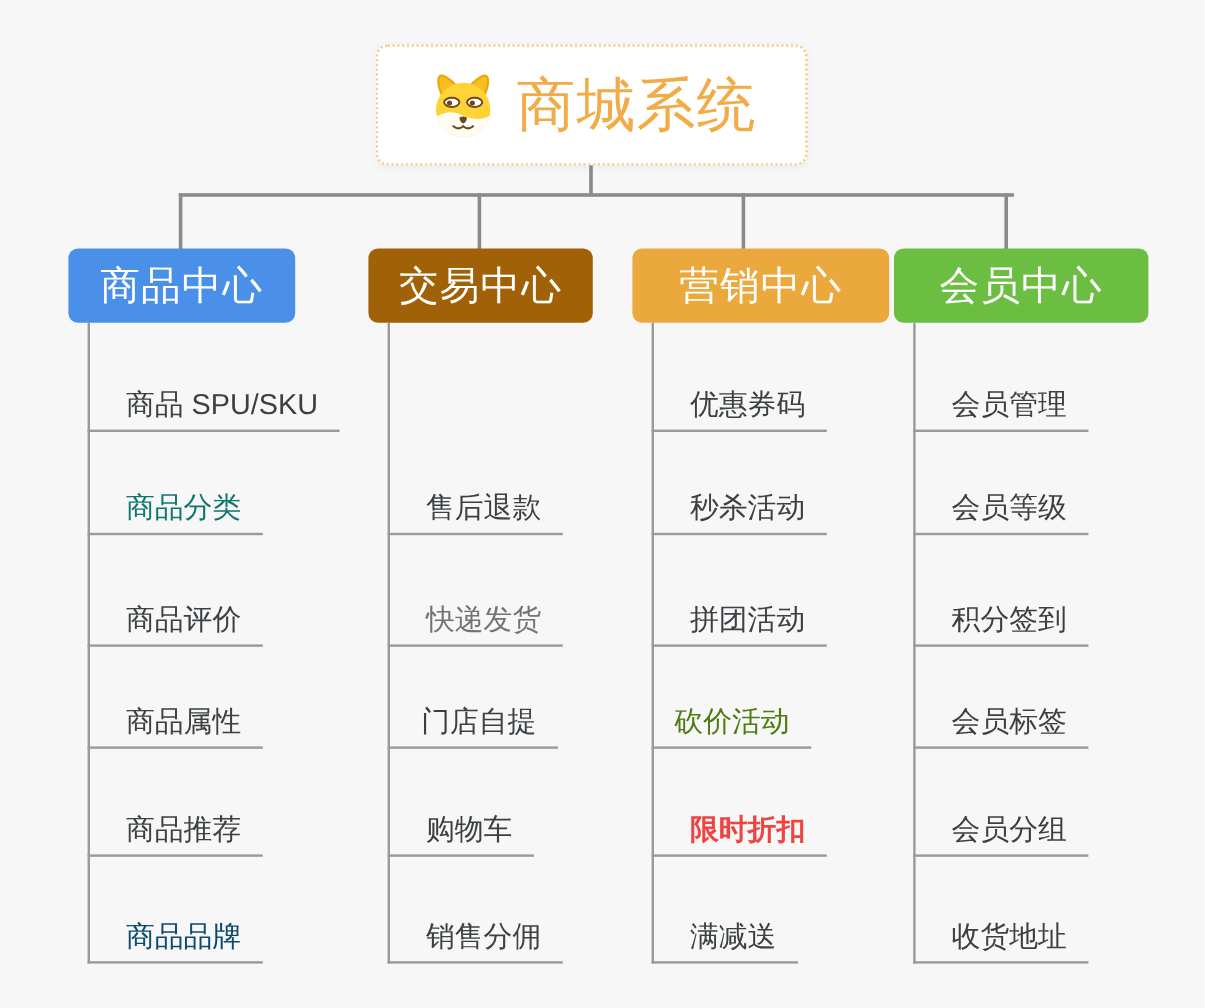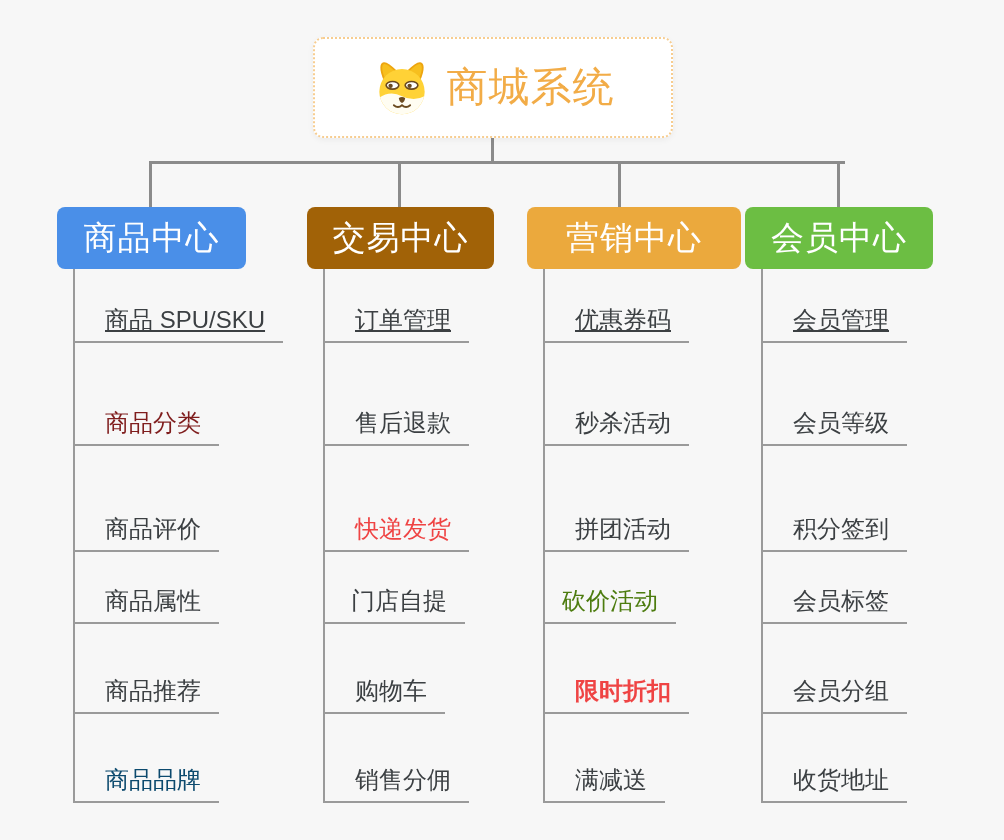--- a/index.html
+++ b/index.html
@@ -14,45 +14,45 @@
   .d1{left:149px;}
   .d2{left:398px;}
   .d3{left:618px;}
   .d4{left:837px;}
 
   
   .root{position:absolute;left:313px;top:37px;width:360px;height:101px;box-sizing:border-box;
         background:#fff;border:2px dotted #F7CD90;border-radius:10px;
         display:flex;align-items:center;justify-content:center;gap:15px;
         box-shadow:0 2px 6px rgba(0,0,0,0.05);}
-  .root-title{font-size:41px;color:#F2AC47;letter-spacing:1px;white-space:nowrap;}
+  .root-title{font-size:49px;color:#F2AC47;letter-spacing:1px;white-space:nowrap;}
 
   
   .branch{position:absolute;top:207px;height:62px;border-radius:8px;color:#ffffff;
           display:flex;align-items:center;justify-content:center;}
   .branch span{font-size:33px;letter-spacing:1px;white-space:nowrap;}
   .b1{left:57px;width:189px;background:#4A8FE8;}
   .b2{left:307px;width:187px;background:#E25A5A;}
   .b3{left:527px;width:214px;background:#EBA93D;}
-  .b4{left:745px;width:188px;background:#6CBE43;}
+  .b4{left:745px;width:212px;background:#6CBE43;}
 
   
   .col{position:absolute;top:269px;width:240px;height:540px;}
   .col1{left:73px;}
   .col2{left:323px;}
   .col3{left:543px;}
   .col4{left:761px;}
   .trunk{position:absolute;left:0;top:0;width:2px;height:534px;background:#9a9a9a;}
   .child{position:absolute;left:0;box-sizing:border-box;height:46px;
          display:flex;align-items:flex-end;padding:0 18px 5px 32px;
          border-bottom:2px solid #9a9a9a;
          font-size:24px;color:#3c4043;white-space:nowrap;}
-  .r1{top:28px;text-decoration:underline;}
+  .r1{top:45px;}
   .r2{top:131px;}
-  .r3{top:237px;}
+  .r3{top:224px;}
   .r4{top:309px;}
   .r5{top:399px;}
   .r6{top:488px;}
 </style>
 </head>
 <body>
 
 <div class="canvas" style="background: rgb(247, 247, 247);">
 
   <div class="line stem" style="background: rgb(139, 139, 139);"></div>
@@ -90,32 +90,31 @@
   <div class="branch b3" style="background: rgb(235, 169, 61);">
     <span>营销中心</span>
   </div>
   <div class="branch b4" style="background: rgb(108, 190, 67);">
     <span>会员中心</span>
   </div>
 
   <div class="col col1">
     <div class="trunk" style="background: rgb(154, 154, 154);"></div>
     <div class="child r1" style="color: rgb(60, 64, 67); border-bottom-color: rgb(154, 154, 154);">商品 SPU/SKU</div>
-    <div class="child r2" style="color: #7f1d1d; border-bottom-color: rgb(154, 154, 154);">商品分类</div>
+    <div class="child r2" style="color: #0f766e; border-bottom-color: rgb(154, 154, 154);">商品分类</div>
     <div class="child r3" style="color: rgb(60, 64, 67); border-bottom-color: rgb(154, 154, 154);">商品评价</div>
     <div class="child r4" style="color: rgb(60, 64, 67); border-bottom-color: rgb(154, 154, 154);">商品属性</div>
     <div class="child r5" style="color: rgb(60, 64, 67); border-bottom-color: rgb(154, 154, 154);">商品推荐</div>
     <div class="child r6" style="color: #0c4a6e; border-bottom-color: rgb(154, 154, 154);">商品品牌</div>
   </div>
 
   <div class="col col2">
     <div class="trunk" style="background: rgb(154, 154, 154);"></div>
-    <div class="child r1" style="color: rgb(60, 64, 67); border-bottom-color: rgb(154, 154, 154);">订单管理</div>
     <div class="child r2" style="color: rgb(60, 64, 67); border-bottom-color: rgb(154, 154, 154);">售后退款</div>
-    <div class="child r3" style="color: #ef4444; border-bottom-color: rgb(154, 154, 154);">快递发货</div>
+    <div class="child r3" style="color: #737373; border-bottom-color: rgb(154, 154, 154);">快递发货</div>
     <div class="child r4" style="color: rgb(60, 64, 67); border-bottom-color: rgb(154, 154, 154); padding-left: 28px;">门店自提</div>
     <div class="child r5" style="color: rgb(60, 64, 67); border-bottom-color: rgb(154, 154, 154);">购物车</div>
     <div class="child r6" style="color: rgb(60, 64, 67); border-bottom-color: rgb(154, 154, 154);">销售分佣</div>
   </div>
 
   <div class="col col3">
     <div class="trunk" style="background: rgb(154, 154, 154);"></div>
     <div class="child r1" style="color: rgb(60, 64, 67); border-bottom-color: rgb(154, 154, 154);">优惠券码</div>
     <div class="child r2" style="color: rgb(60, 64, 67); border-bottom-color: rgb(154, 154, 154);">秒杀活动</div>
     <div class="child r3" style="color: rgb(60, 64, 67); border-bottom-color: rgb(154, 154, 154);">拼团活动</div>

